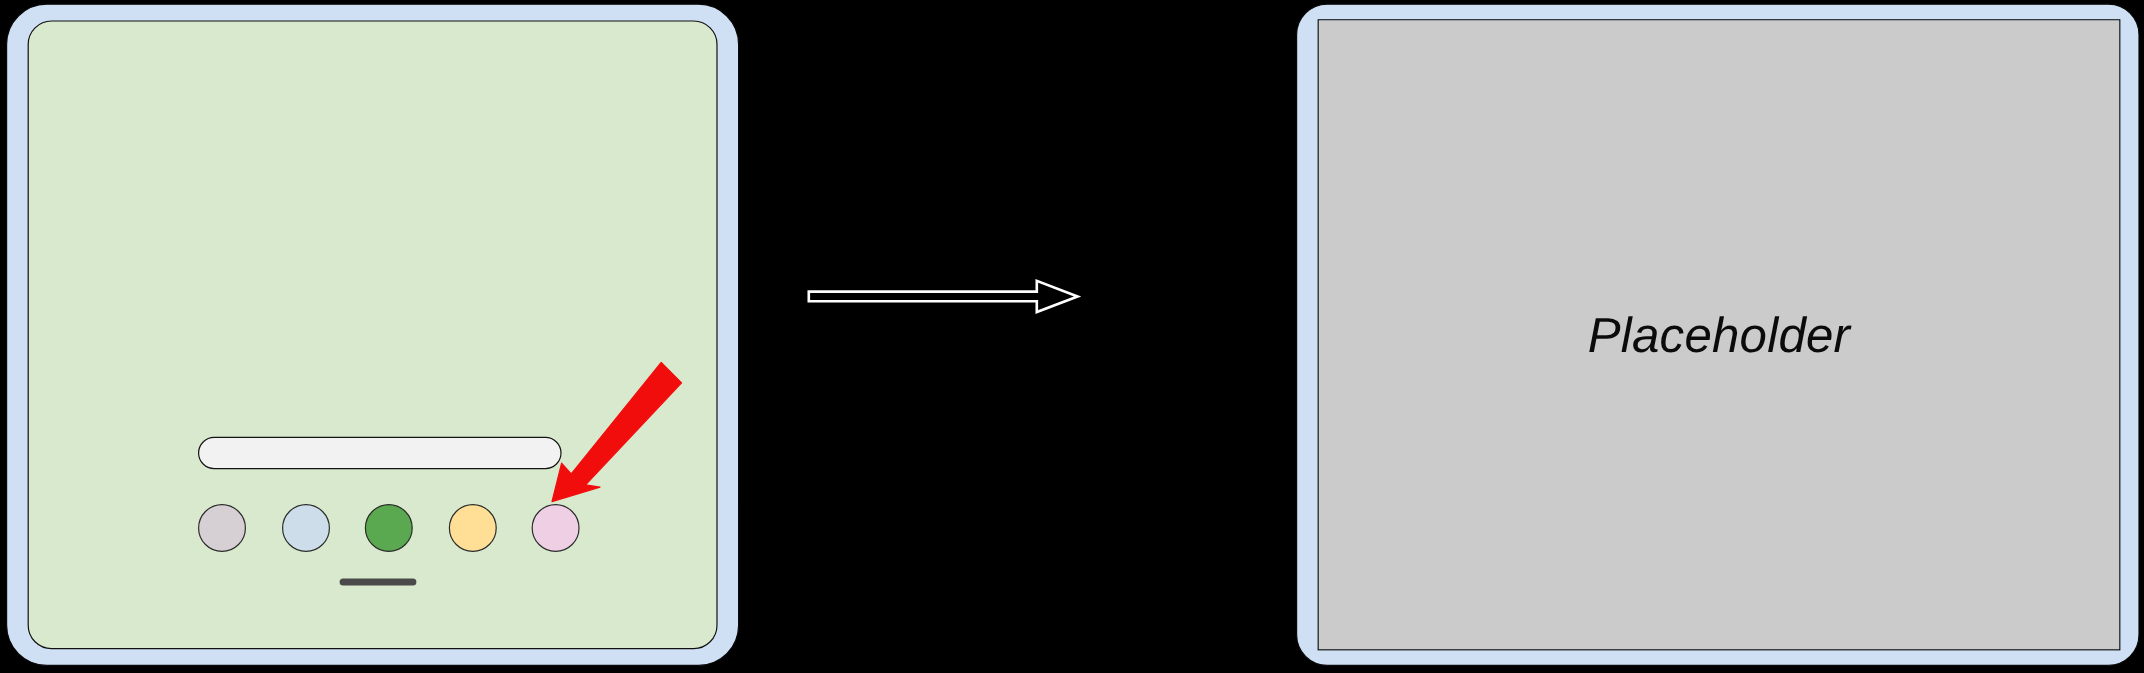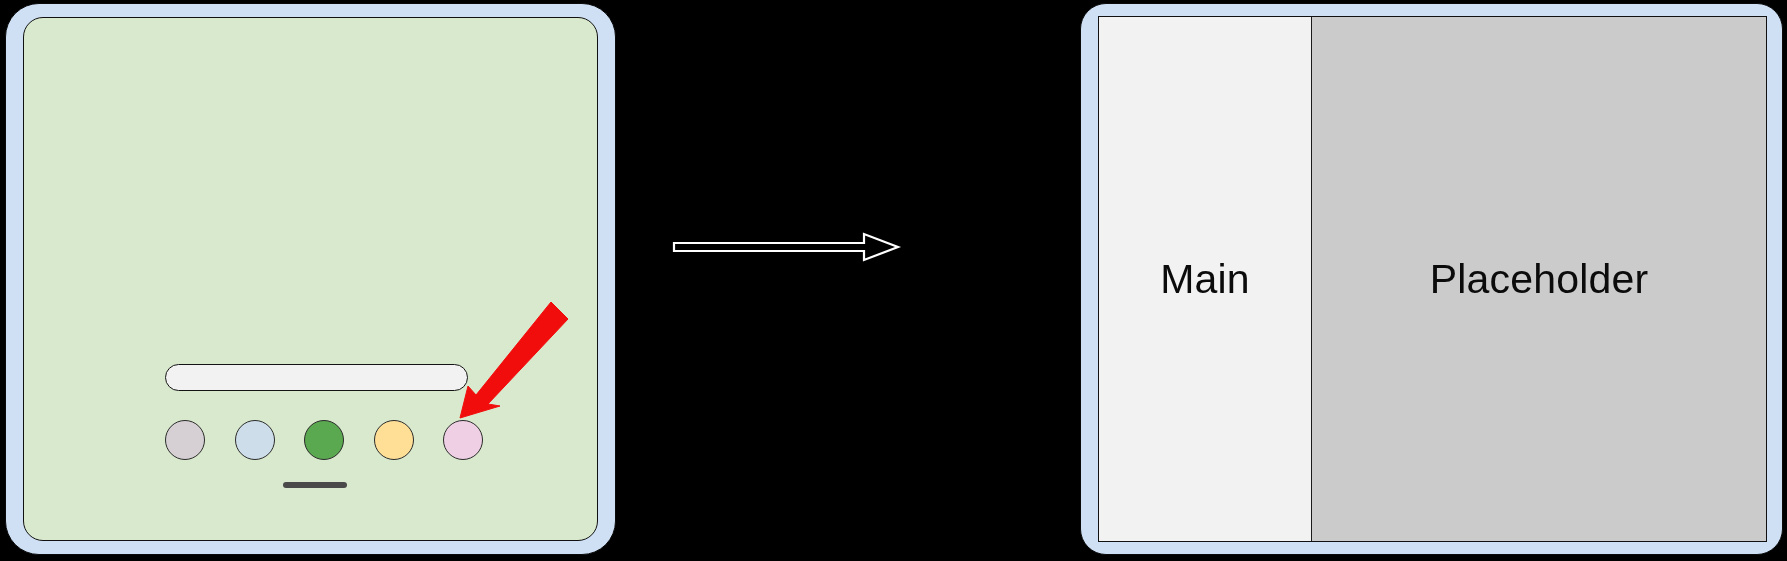--- a/index.html
+++ b/index.html
@@ -143,20 +143,21 @@
     box-sizing: border-box;
   }
   .pane-main {
     width: 213px;
     background: #f2f2f2;
     border-right: 1.4px solid #1a1a1a;
   }
   .pane-placeholder {
     flex: 1 1 auto;
     background: #cbcbcb;
+    font-style: italic;
   }
   .pane-label {
     font-family: "Liberation Sans", sans-serif;
     font-size: 41px;
     line-height: 1;
     color: #0b0b0b;
     font-weight: 400;
     letter-spacing: 0.2px;
     white-space: nowrap;
   }
@@ -189,23 +190,20 @@
 
   <svg class="flow-arrow" viewBox="0 0 230 50">
     <g fill="#000000" stroke="#ffffff" stroke-width="2.2" stroke-linejoin="miter">
       <path d="M2,21 L192,21 L192,12 L226,25 L192,38 L192,29 L2,29 Z"></path>
     </g>
   </svg>
 
   <div class="tablet-right">
     <div class="screen-right">
 
-      <div class="pane pane-main" style="background: rgb(242, 242, 242);">
-        <span class="pane-label">Main</span>
-      </div>
 
       <div class="pane pane-placeholder" style="background: rgb(203, 203, 203);">
         <span class="pane-label">Placeholder</span>
       </div>
 
     </div>
   </div>
 
 </div>
 

